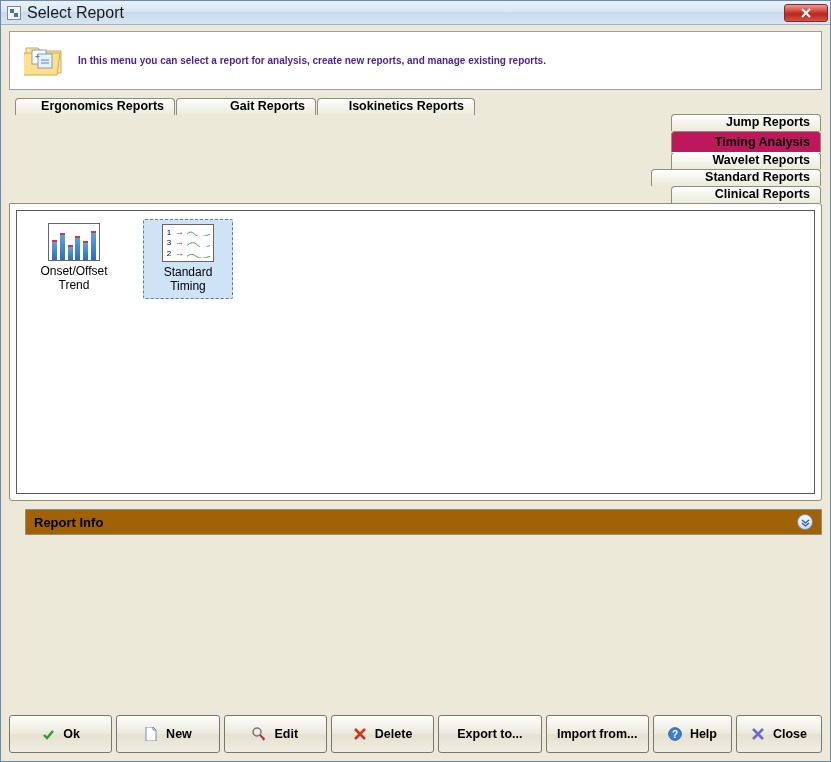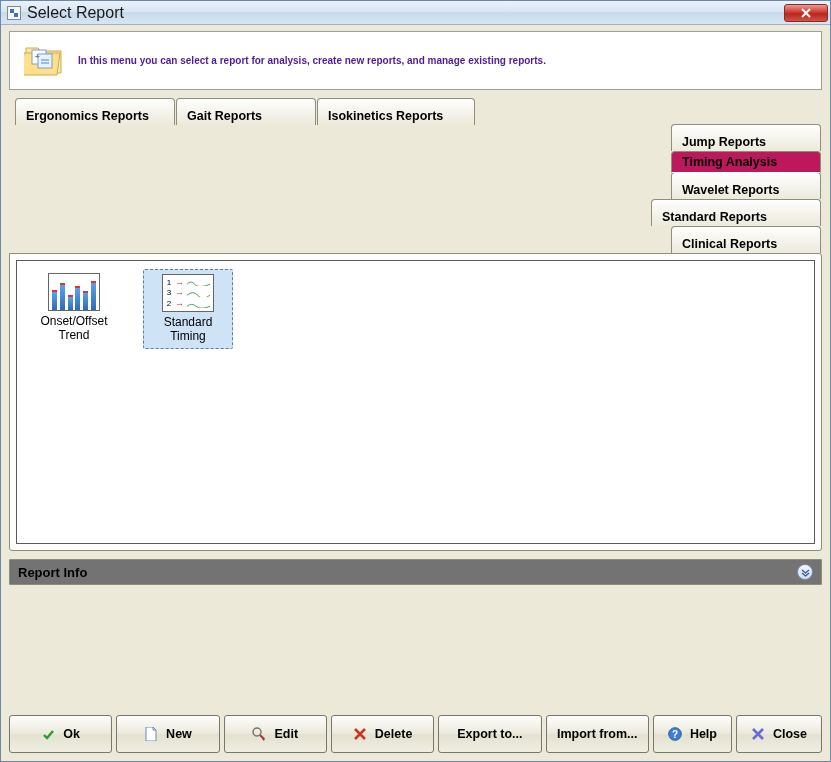--- a/index.html
+++ b/index.html
@@ -58,27 +58,27 @@
   .header-banner .desc { font-weight:bold; font-size:10px; color:#4c1d95; }
   
   .tabs-region { margin: 0 8px; }
   .tab-rows { position:relative; }
   .tab-row { display:flex; align-items:flex-end; }
   .tab {
     background: linear-gradient(to bottom,#fefefe,#eceadb);
     border:1px solid #8e8e7a;
     border-bottom:none;
     border-radius: 4px 4px 0 0;
-    padding: 10px 10px 2px 10px;
+    padding: 0 10px 2px 10px;
     margin-right:1px;
     font-weight:bold;
     font-size:12.5px;
     cursor:pointer;
     position:relative;
-    text-align:left;
+    text-align:right;
     color:#000;
   }
   .tab.back { z-index:1; }
   .tab.front { z-index:3; }
   .tab.active {
     background:#be185d;
     z-index:5;
     padding-top:3px; padding-bottom:3px;
     border-bottom:1px solid #fdfdfb;
     margin-bottom:-1px;
@@ -121,24 +121,24 @@
   .thumb-timing {
     background:#fff; border:1px solid #666; padding:2px 3px;
     display:flex; flex-direction:column; justify-content:space-around;
   }
   .thumb-timing .row { display:flex; align-items:center; gap:3px; }
   .thumb-timing .num { font-size:8px; color:#000; width:6px; }
   .thumb-timing .arr { font-size:9px; color:#d22; line-height:1; }
   .thumb-timing .wav { flex:1; height:8px; }
   
   .section {
-    margin: 8px 8px 0 8px;
+    margin: 8px 8px 0 24px;
     border:1px solid #8e8e7a;
     border-radius:1px;
-    background:#737373;
+    background:#a16207;
   }
   .section-header {
     display:flex; align-items:center; justify-content:space-between;
     padding:4px 8px; cursor:pointer;
   }
   .section-header .lbl { font-weight:bold; font-size:13px; }
   .section-header .chev {
     width:16px; height:16px; border:1px solid #7a90b0; border-radius:8px;
     background:linear-gradient(to bottom,#f3f8ff,#cddef3);
     display:flex; align-items:center; justify-content:center;

